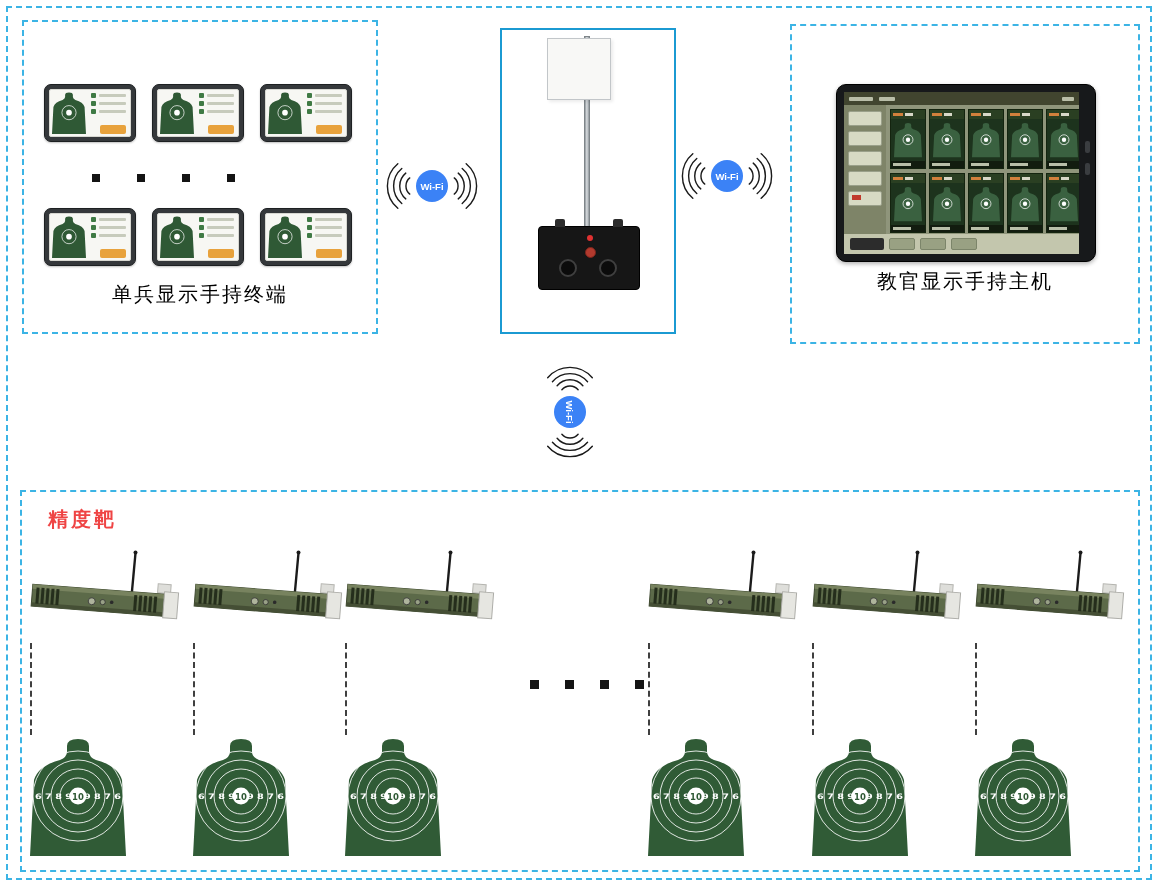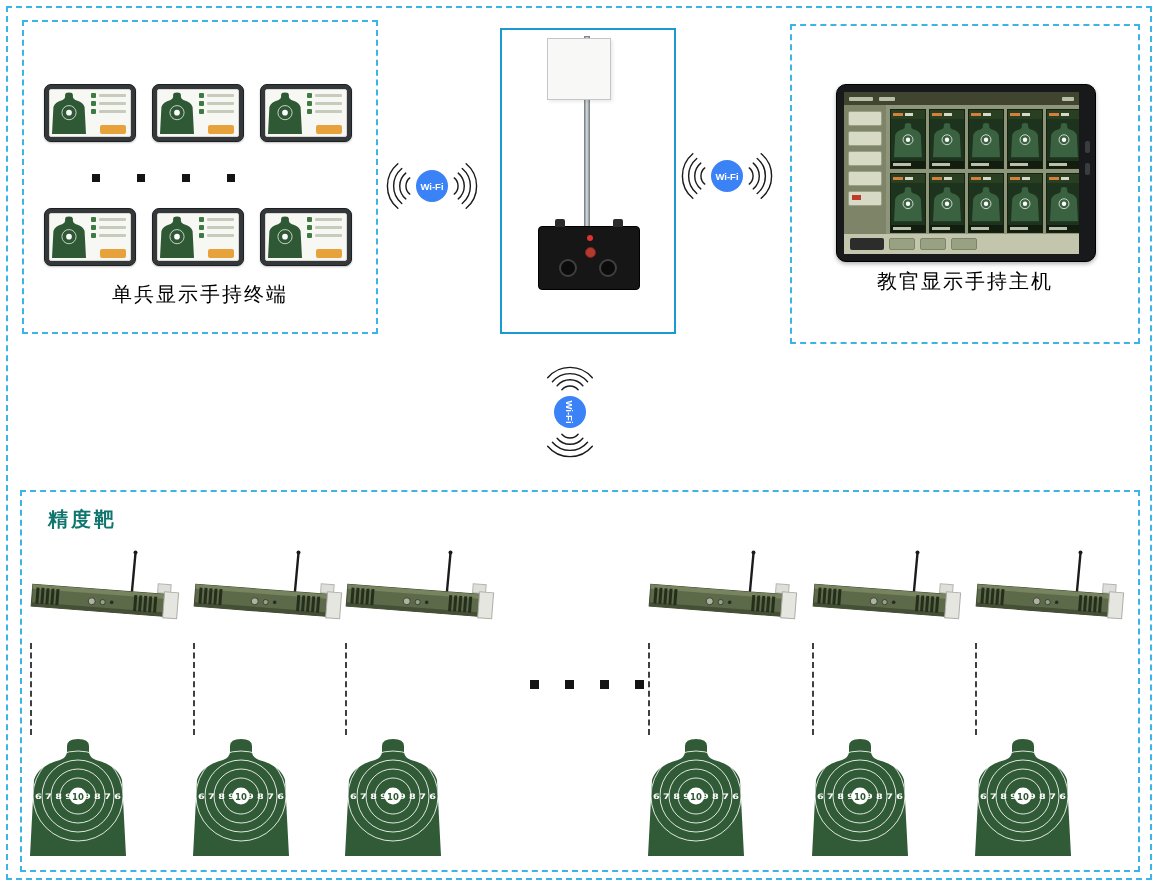--- a/index.html
+++ b/index.html
@@ -14,21 +14,21 @@
   .box-terminals{left:22px;top:20px;width:352px;height:310px;}
   .box-ap{left:500px;top:28px;width:172px;height:302px;border:2px solid #1b9ad2;}
   .box-instructor{left:790px;top:24px;width:346px;height:316px;}
   .box-targets{left:20px;top:490px;width:1116px;height:378px;}
   .box-label{position:absolute;left:0;right:0;text-align:center;font-size:20px;
     font-weight:500;letter-spacing:2px;color:#000;}
   .box-terminals .box-label{bottom:24px;}
   .box-ap .box-label{bottom:9px;}
   .box-instructor .box-label{bottom:47px;}
   .label-precision{position:absolute;left:26px;top:14px;font-size:20px;font-weight:bold;
-    letter-spacing:3px;color:#0f766e;}
+    letter-spacing:3px;color:#ef4444;}
 
   
   .dots{position:absolute;display:flex;}
   .dots-terminals{left:68px;top:152px;gap:37px;}
   .dots-bottom{left:508px;top:188px;gap:26px;}
   .dot{width:8px;height:8px;background:#141414;}
   .dots-bottom .dot{width:9px;height:9px;}
 
   
   .trow{position:absolute;left:20px;display:flex;gap:16px;}

